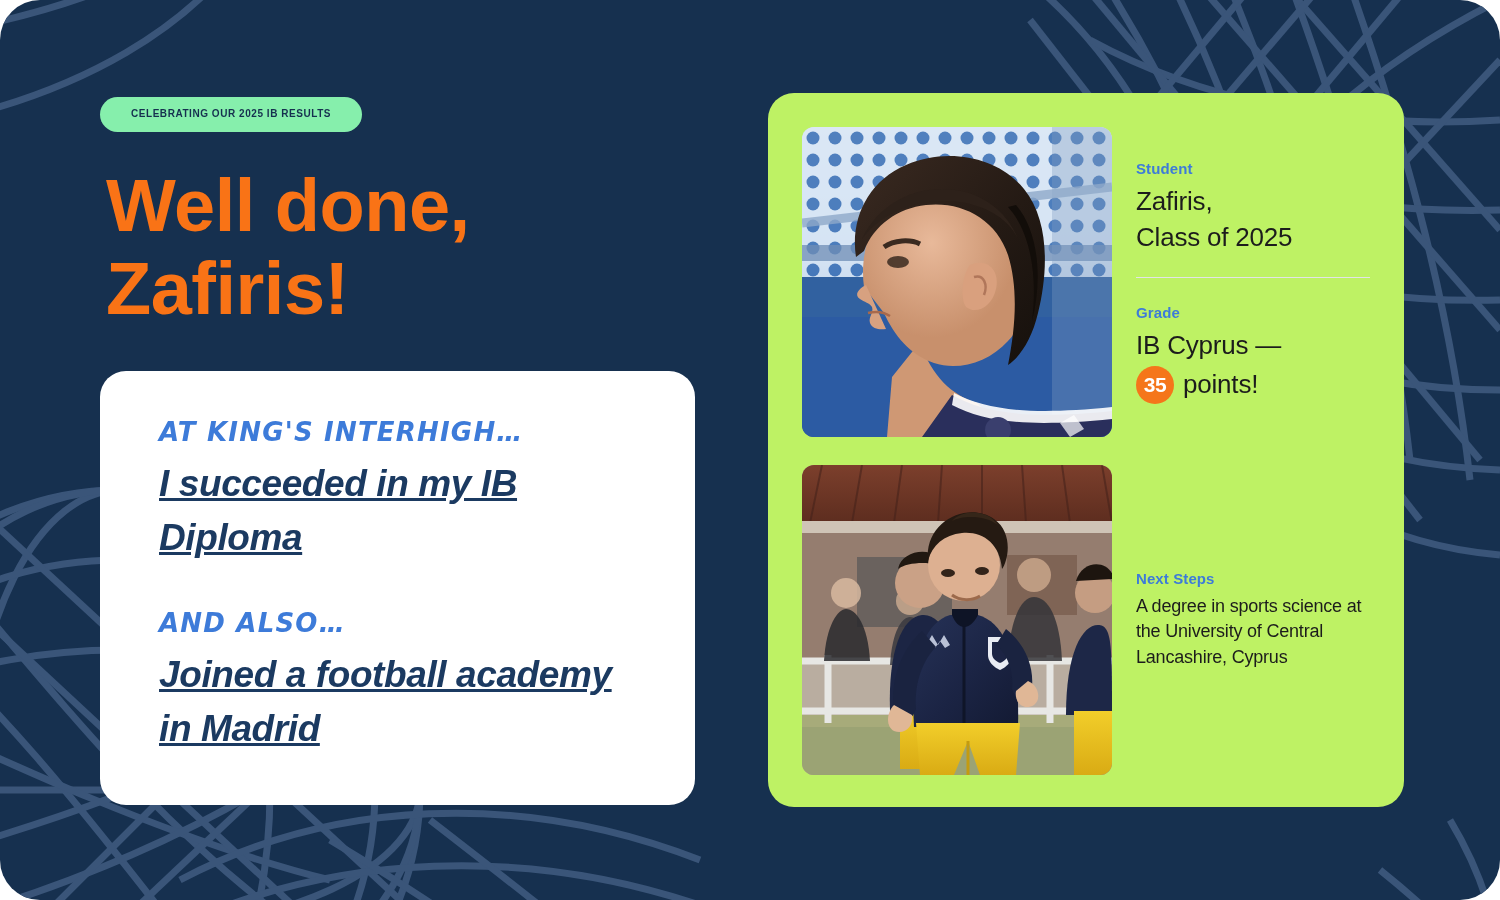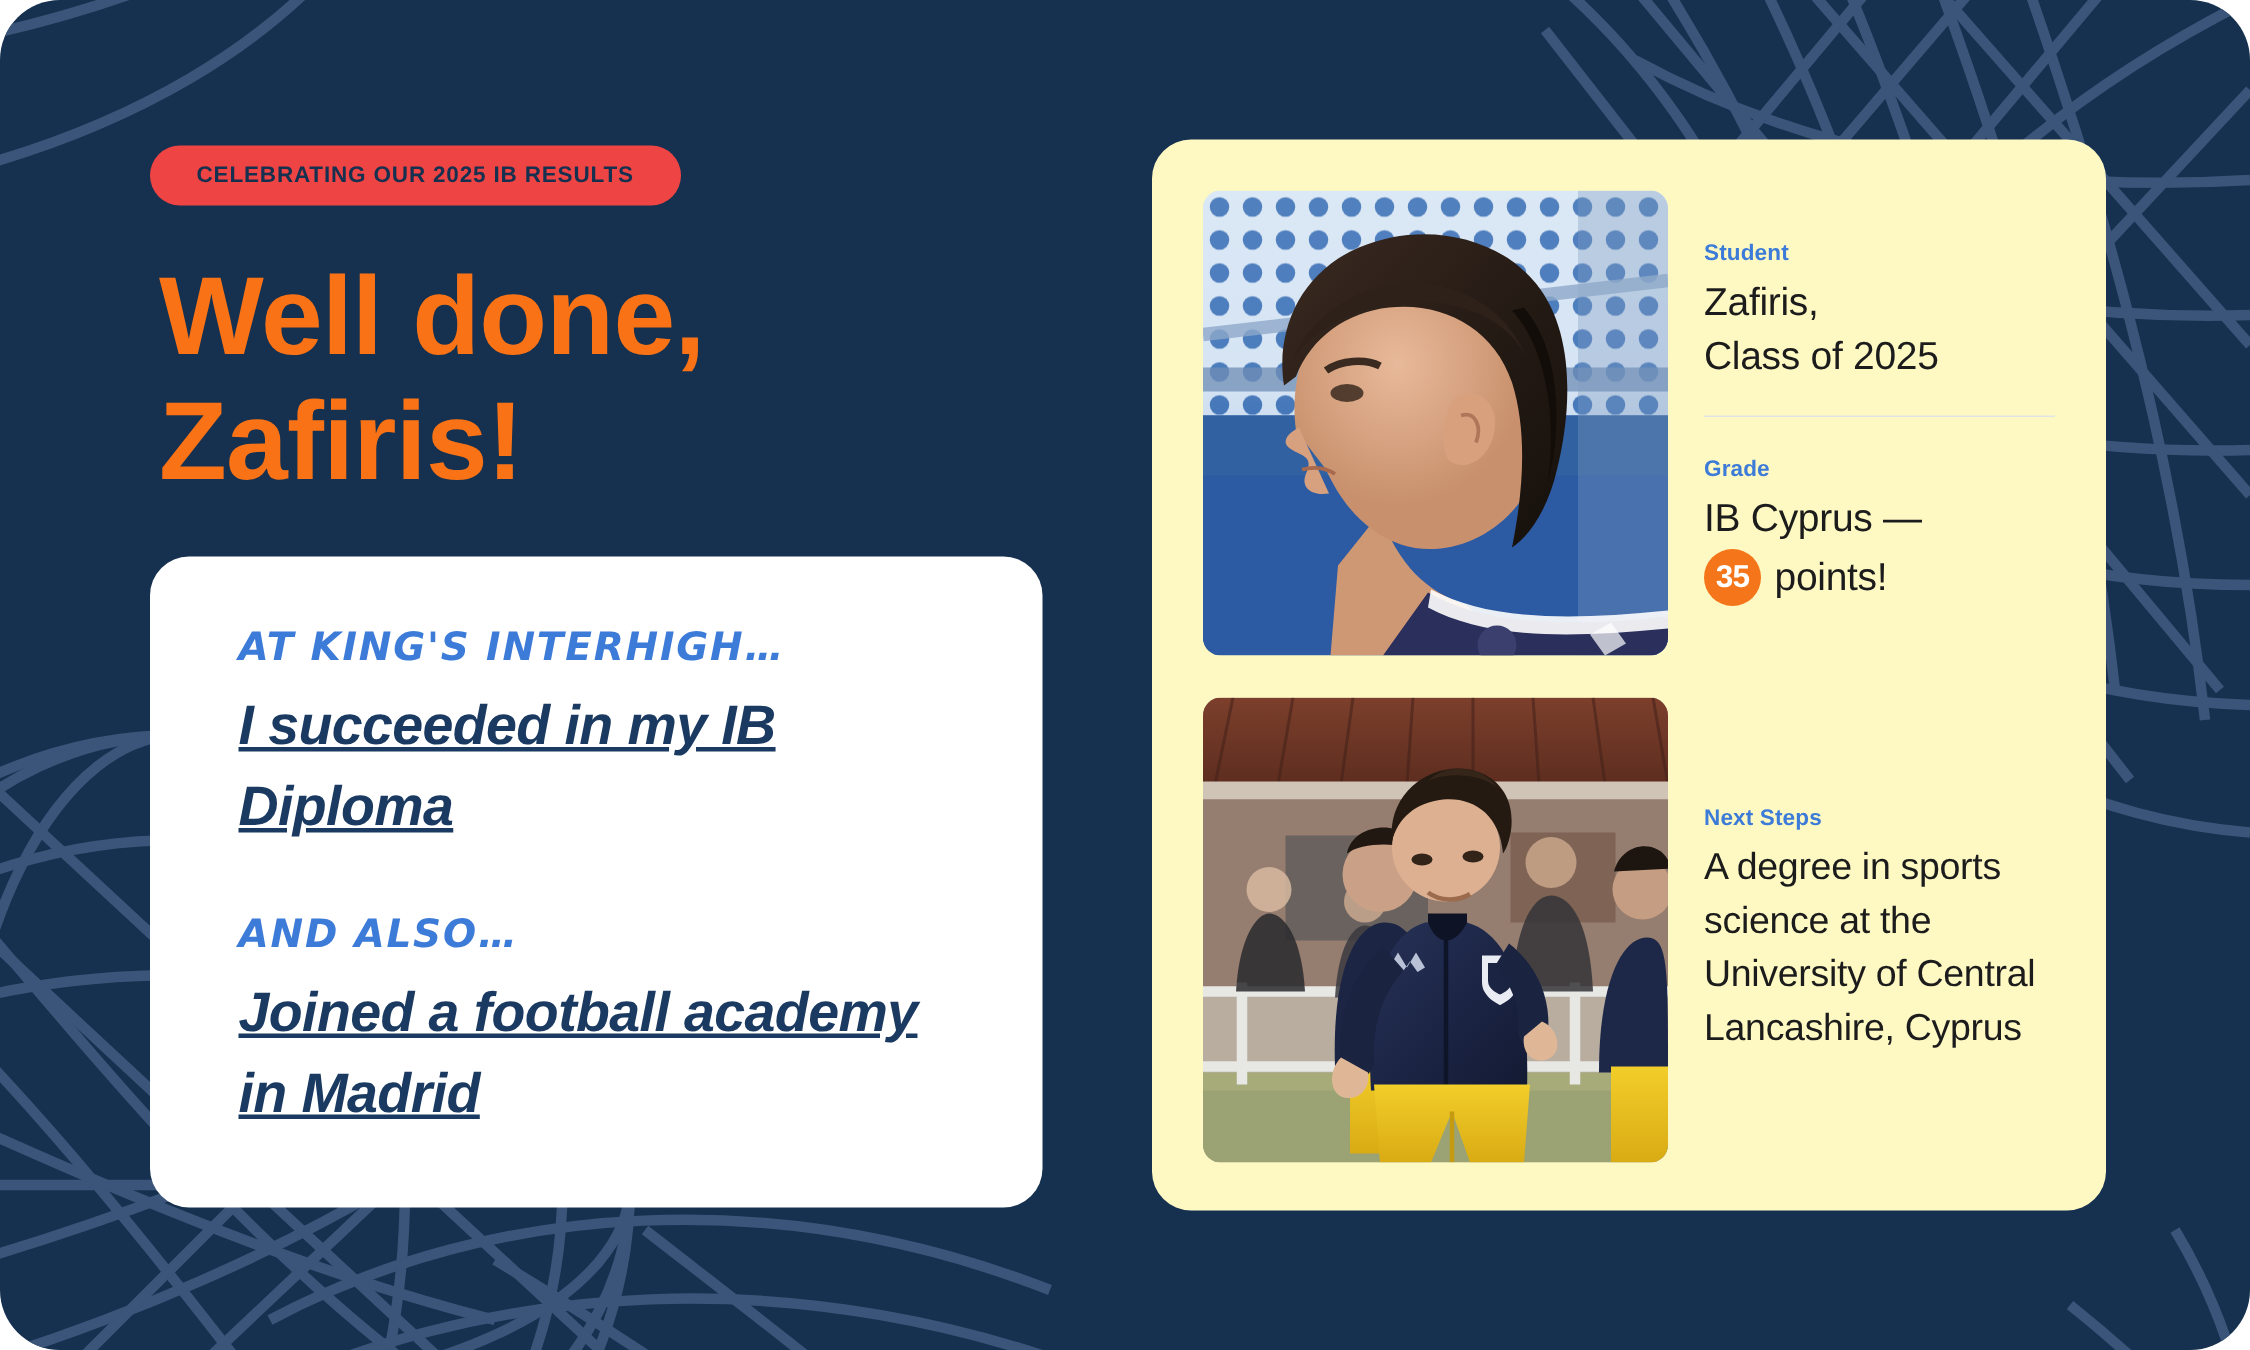--- a/index.html
+++ b/index.html
@@ -35,23 +35,23 @@
   
   .left-col {
     position: absolute;
     left: 100px;
     top: 97px;
     width: 600px;
   }
 
   .eyebrow-pill {
     display: inline-block;
-    background: #ef4444;
+    background: #86efac;
     color: #16304F;
-    font-size: 15px;
+    font-size: 10px;
     font-weight: bold;
     letter-spacing: 0.55px;
     padding: 12px 31px 13px;
     border-radius: 40px;
     line-height: 1;
     white-space: nowrap;
   }
 
   .headline {
     margin: 33px 0 0 6px;
@@ -99,21 +99,21 @@
     text-decoration: underline;
   }
 
   
   .profile-card {
     position: absolute;
     left: 768px;
     top: 93px;
     width: 636px;
     height: 714px;
-    background: #fef9c3;
+    background: #bef264;
     border-radius: 26px;
     box-sizing: border-box;
     padding: 34px 34px;
     display: flex;
     flex-direction: column;
     gap: 28px;
   }
 
   .profile-row {
     display: flex;
@@ -176,21 +176,21 @@
     color: #ffffff;
     font-size: 21px;
     font-weight: bold;
     display: flex;
     align-items: center;
     justify-content: center;
     flex: 0 0 38px;
     letter-spacing: -0.5px;
   }
 
-  .next-steps .detail-value { font-size: 25px; line-height: 1.42; }
+  .next-steps .detail-value { font-size: 18px; line-height: 1.42; }
 </style>
 </head>
 <body>
 
 <div class="poster">
 
   <div class="bg-pattern">
     <svg viewBox="0 0 1500 900" preserveAspectRatio="none" aria-hidden="true">
       <defs>
         <g id="meshA" fill="none" stroke="#3A5579" stroke-width="7">

